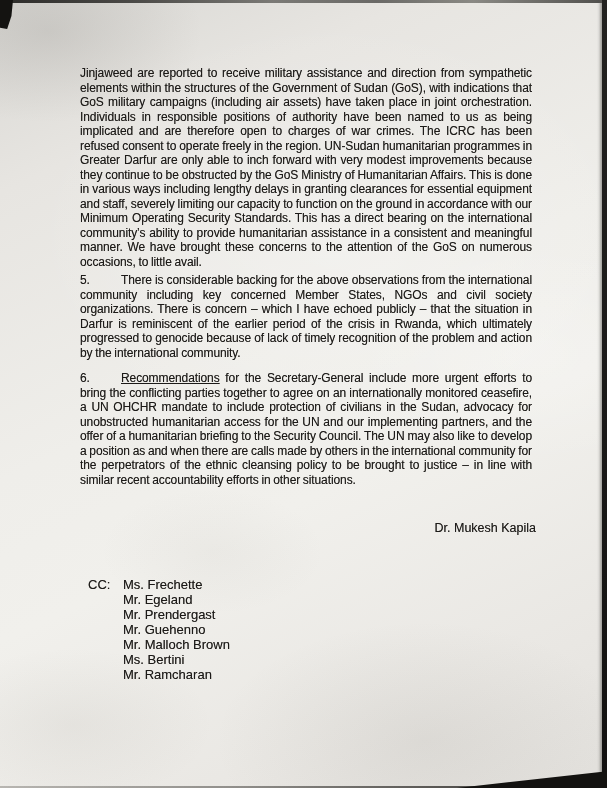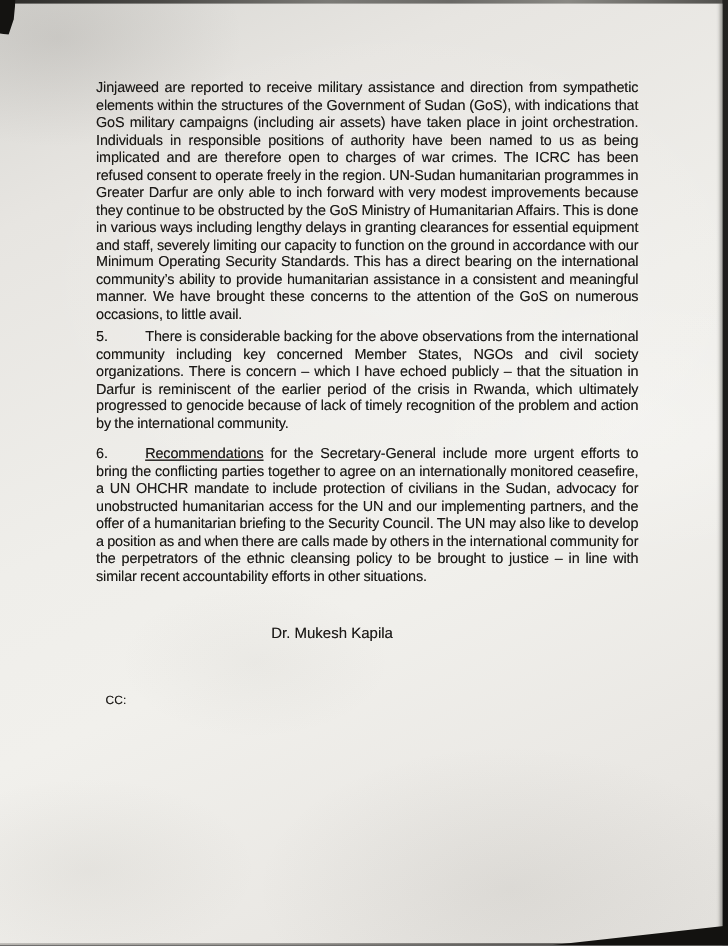--- a/index.html
+++ b/index.html
@@ -84,30 +84,30 @@
   .pnum {
     display: inline-block;
     width: 41px;
   }
   .underline { text-decoration: underline; margin-top: 44px; }
   .signature {
     position: absolute;
     left: 226px;
     top: 520px;
     width: 310px;
-    text-align: left;
+    text-align: right;
     font-size: 12.5px;
     line-height: 17px;
     text-shadow: 0 0 0.5px rgba(35,32,28,0.55);
   }
   .cc {
     position: absolute;
     left: 88px;
     top: 577px;
-    font-size: 10px;
+    font-size: 13px;
     line-height: 15px;
     text-shadow: 0 0 0.5px rgba(35,32,28,0.55);
   }
   .cc-label {
     display: inline-block;
     vertical-align: top;
     width: 35px;
   }
   .cc-names { display: inline-block; }
 </style>
@@ -127,15 +127,23 @@
 
   <div class="para p5"><span class="pnum">5.</span><span>There is considerable backing for the above observations from the international community including key concerned Member States, NGOs and civil society organizations.  There is concern – which I have echoed publicly – that the situation in Darfur is reminiscent of the earlier period of the crisis in Rwanda, which ultimately progressed to genocide because of lack of timely recognition of the problem and action by the international community.</span></div>
 
   <div class="para p6"><span class="pnum">6.</span><span class="underline">Recommendations</span><span> for the Secretary-General include more urgent efforts to bring the conflicting parties together to agree on an internationally monitored ceasefire, a UN OHCHR mandate to include protection of civilians in the Sudan, advocacy for unobstructed humanitarian access for the UN and our implementing partners, and the offer of a humanitarian briefing to the Security Council.  The UN may also like to develop a position as and when there are calls made by others in the international community for the perpetrators of the ethnic cleansing policy to be brought to justice – in line with similar recent accountability efforts in other situations.</span></div>
 
   <div class="signature">
     <div>Dr. Mukesh Kapila</div>
   </div>
 
   <div class="cc">
-    <span class="cc-label">CC:</span>
+    <span class="cc-label">CC:</span><div class="cc-names">
+      <div>Ms. Frechette</div>
+      <div>Mr. Egeland</div>
+      <div>Mr. Prendergast</div>
+      <div>Mr. Guehenno</div>
+      <div>Mr. Malloch Brown</div>
+      <div>Ms. Bertini</div>
+      <div>Mr. Ramcharan</div>
+    </div>
   </div>
 </div>
 
 </body></html>

